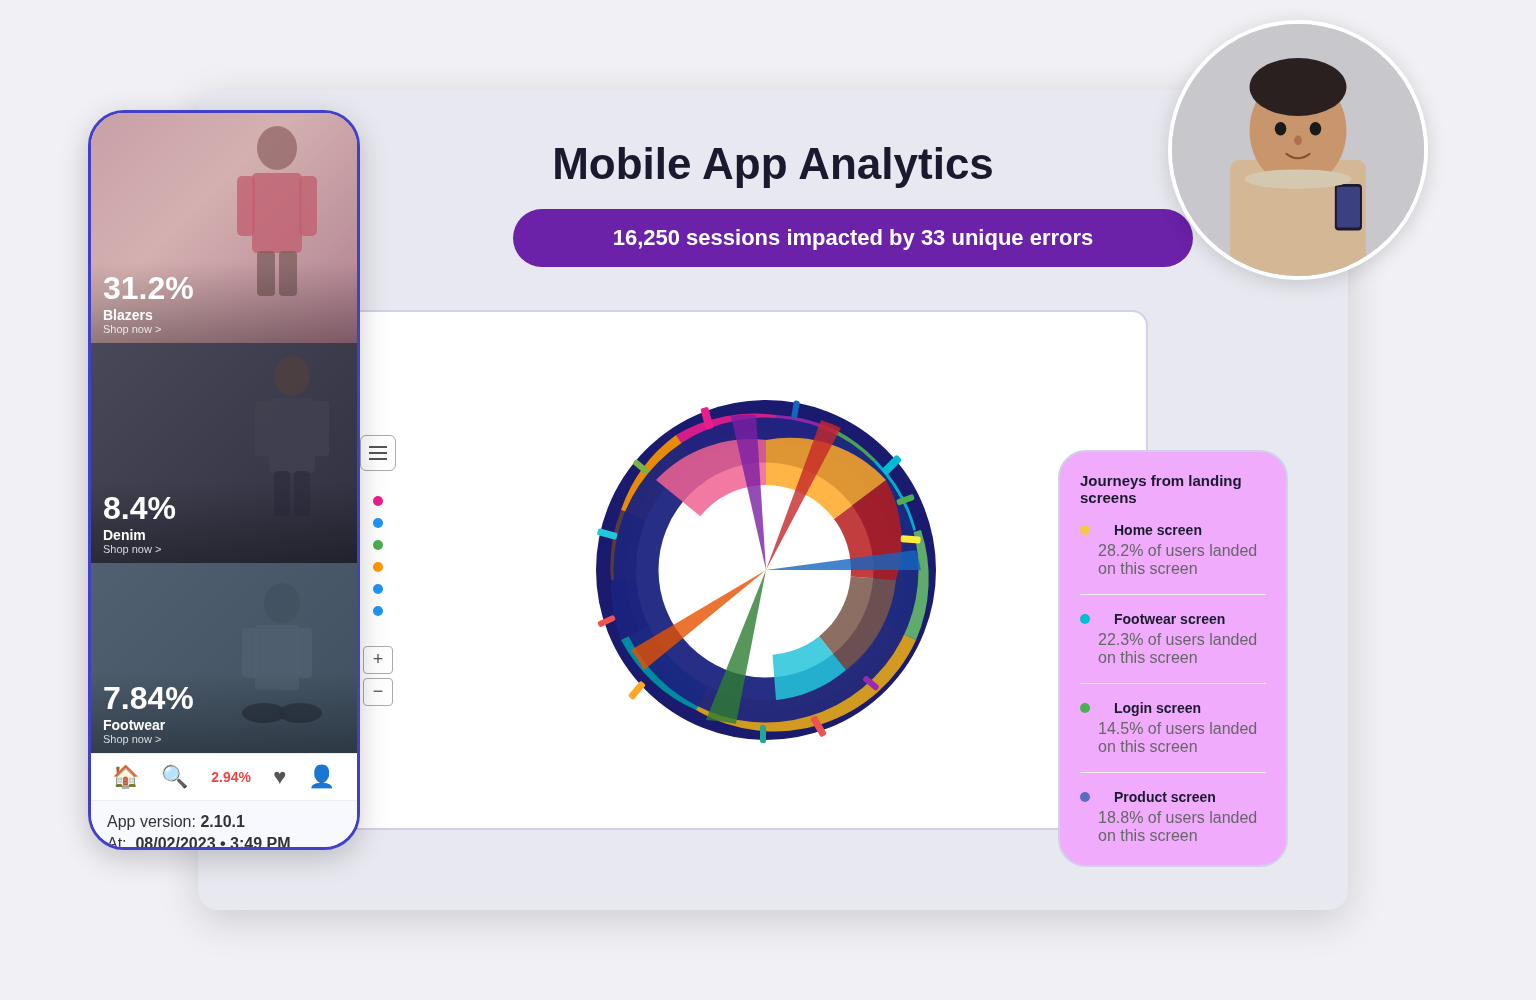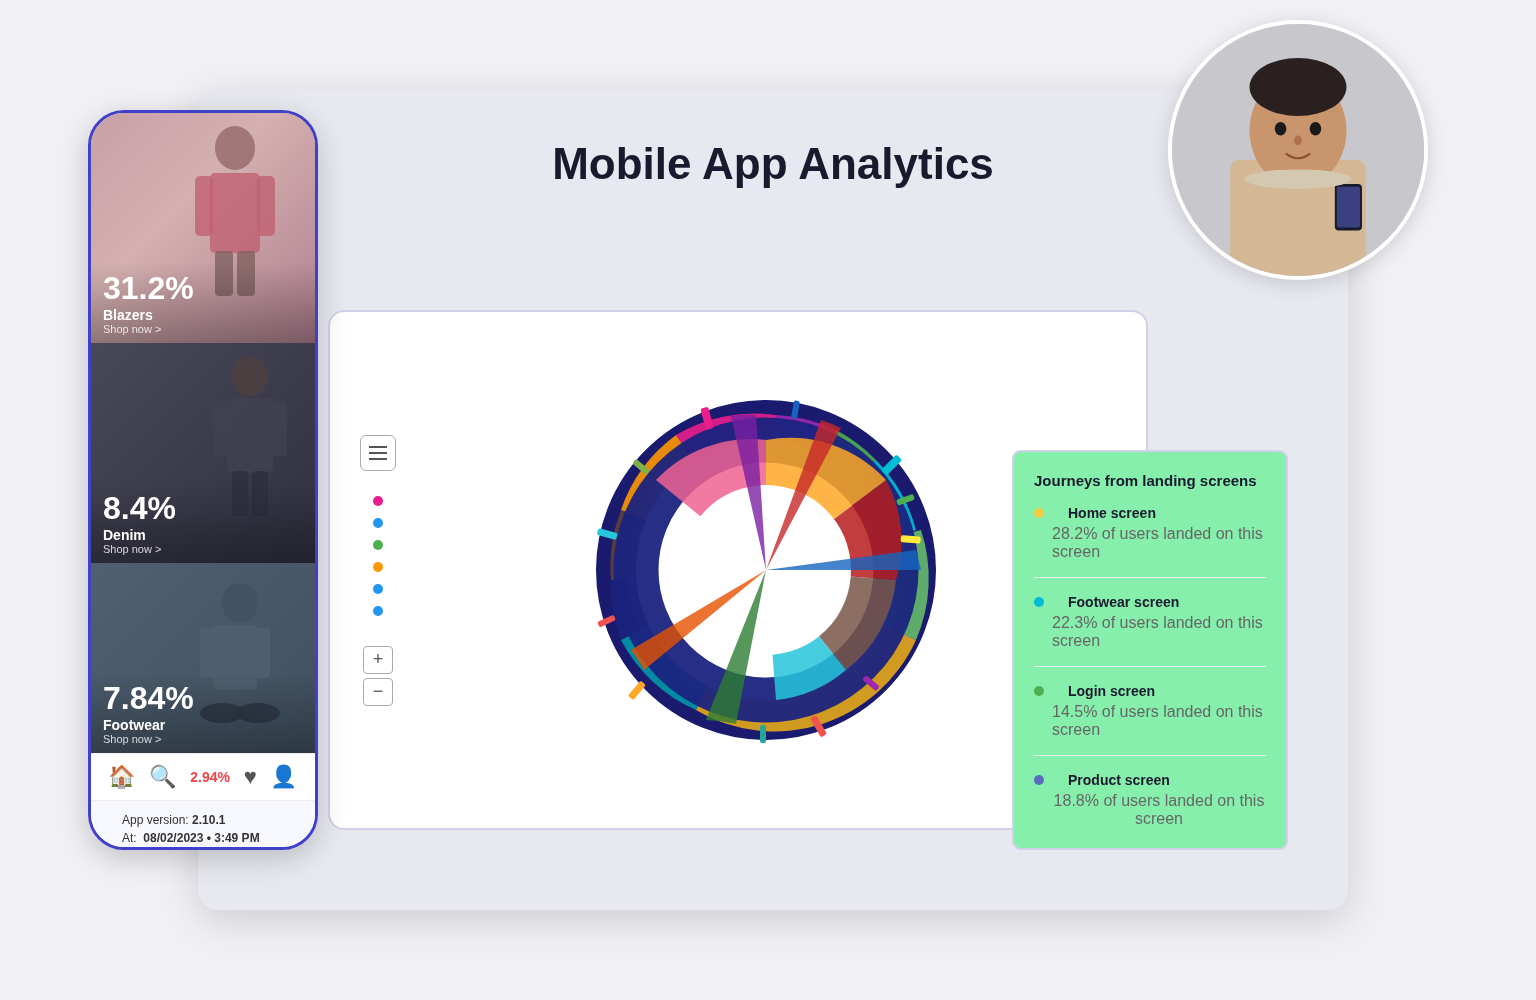--- a/index.html
+++ b/index.html
@@ -150,24 +150,24 @@
       justify-content: center;
     }
 
     .donut-svg {
       width: 380px;
       height: 380px;
     }
 
     
     .journey-panel {
-      background: #86efac;
-      border-radius: 9px;
+      background: #f0abfc;
+      border-radius: 28px;
       border: 2px solid #d0d0e8;
-      width: 276px;
+      width: 230px;
       padding: 20px;
       position: absolute;
       right: 60px;
       top: 360px;
     }
 
     .journey-title {
       font-size: 15px;
       font-weight: 700;
       color: #1a1a2e;
@@ -176,21 +176,20 @@
 
     .journey-item {
       margin-bottom: 16px;
       padding-bottom: 16px;
       border-bottom: 1px solid #f0f0f0;
     }
     .journey-item:last-child {
       border-bottom: none;
       margin-bottom: 0;
       padding-bottom: 0;
-      text-align: center;
     }
 
     .journey-item-header {
       display: flex;
       align-items: center;
       gap: 24px;
       margin-bottom: 4px;
     }
 
     .journey-dot {
@@ -210,21 +209,21 @@
       font-size: 16px;
       color: #666;
       margin-left: 18px;
     }
 
     
     .mobile-phone {
       position: absolute;
       left: 20px;
       top: 60px;
-      width: 230px;
+      width: 272px;
       height: 740px;
       background: white;
       border-radius: 36px;
       border: 3px solid #4040c8;
       overflow: hidden;
       box-shadow: 0 8px 30px rgba(0,0,0,0.2);
       display: flex;
       flex-direction: column;
     }
 
@@ -303,24 +302,23 @@
     }
 
     
     .phone-footer {
       padding: 12px 16px;
       background: #f8f8ff;
       border-top: 1px solid #eee;
     }
 
     .phone-footer-line {
-      font-size: 12px;
+      font-size: 16px;
       color: #333;
       margin-bottom: 4px;
-      margin-left: 15px;
     }
 
     .phone-footer-line strong {
       font-weight: 700;
     }
 
     
     .person-circle {
       position: absolute;
       right: 40px;
@@ -350,20 +348,23 @@
 
   <div class="browser-card">
     <div class="browser-dots">
       <div class="browser-dot"></div>
       <div class="browser-dot"></div>
       <div class="browser-dot"></div>
     </div>
 
     <h1 class="page-title">Mobile App Analytics</h1>
 
+    <div class="sessions-banner">
+      <span>16,250 sessions impacted by 33 unique errors</span>
+    </div>
 
     <div class="dashboard-area">
 
       <div class="chart-controls">
         <div class="menu-icon">
           <span></span>
             <span></span>
             <span></span>
         </div>
         <div class="dot-controls">

